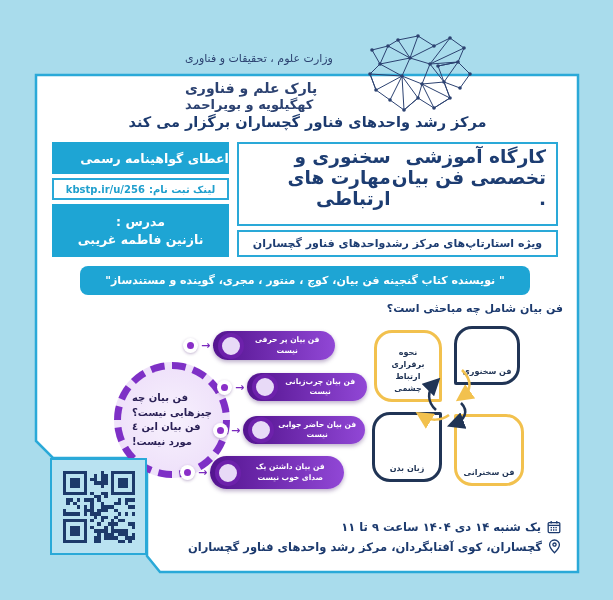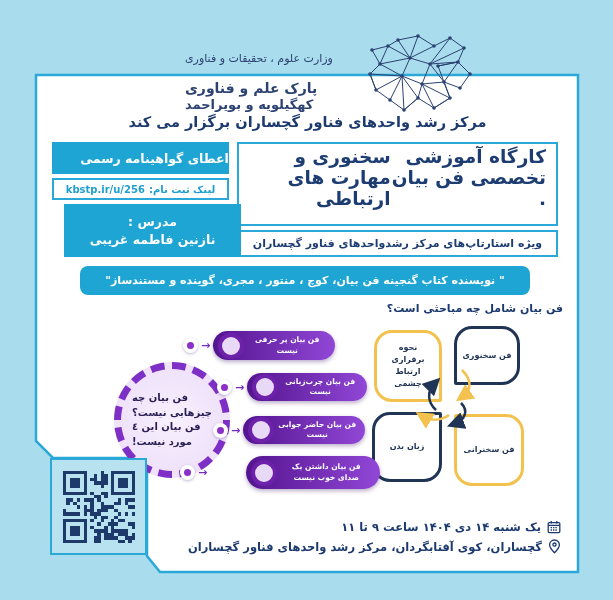--- a/index.html
+++ b/index.html
@@ -35,32 +35,32 @@
   .audience-box{left:237px;top:230px;width:321px;height:27px;background:#fff;border:2px solid #2aa9d8;
     display:flex;align-items:center;justify-content:center;box-sizing:border-box;}
   .audience-box div{font-size:11px;font-weight:bold;color:#1d3d72;}
 
   .cyanbox{background:#1ea5d4;color:#fff;box-sizing:border-box;display:flex;flex-direction:column;justify-content:center;}
   .cert-box{left:52px;top:142px;width:177px;height:32px;}
   .cert-box div{font-size:12.5px;font-weight:bold;text-align:center;padding-left:28px;}
   .link-box{left:52px;top:178px;width:177px;height:22px;background:#fff;border:2px solid #2aa9d8;box-sizing:border-box;
     display:flex;align-items:center;justify-content:center;gap:4px;}
   .link-box span{color:#1f9fcd;font-size:10px;font-weight:bold;}
-  .inst-box{left:64px;top:204px;width:177px;height:53px;gap:3px;}
+  .inst-box{left:52px;top:204px;width:177px;height:53px;gap:3px;}
   .inst-box div{font-size:12.5px;font-weight:bold;text-align:center;}
 
   .bio-banner{left:80px;top:266px;width:450px;height:29px;background:#1ea5d4;border-radius:8px;
     display:flex;align-items:center;justify-content:center;}
   .bio-banner div{color:#fff;font-size:11px;font-weight:bold;}
 
   .question{right:50px;top:302px;width:240px;text-align:right;font-size:11px;}
 
   
   .flow{left:372px;top:318px;width:202px;height:192px;direction:ltr;}
-  .bubble{position:absolute;box-sizing:border-box;border:3px solid;display:flex;align-items:center;justify-content:center;
+  .bubble{position:absolute;box-sizing:border-box;border:3px solid;display:flex;align-items:flex-end;justify-content:center;
     background:#fff;padding:4px;}
   .bubble div{font-size:8px;font-weight:bold;color:#203455;text-align:center;line-height:1.5;}
   .b-yellow{border-color:#f2c14e;}
   .b-navy{border-color:#203455;}
   .b-tl{left:2px;top:12px;width:68px;height:72px;border-radius:18px 18px 2px 18px;}
   .b-tr{left:82px;top:8px;width:66px;height:59px;border-radius:18px 18px 18px 2px;}
   .b-bl{left:0px;top:94px;width:70px;height:70px;border-radius:18px 2px 18px 18px;}
   .b-br{left:82px;top:96px;width:70px;height:72px;border-radius:2px 18px 18px 18px;}
   .flow-arrows{position:absolute;left:0;top:0;}
 
@@ -81,21 +81,21 @@
     background:#e8daf7;border:4px solid #6d21ab;box-sizing:content-box;}
   .pill .txt{width:100%;padding-left:34px;padding-right:8px;box-sizing:border-box;
     color:#fff;font-size:7.5px;font-weight:bold;text-align:center;direction:rtl;line-height:1.35;}
   .row1{left:183px;top:331px;}
   .row2{left:217px;top:373px;}
   .row3{left:213px;top:416px;}
   .row4{left:180px;top:456px;}
   .p1{width:122px;height:29px;}
   .p2{width:120px;height:28px;}
   .p3{width:122px;height:28px;}
-  .p4{width:134px;height:33px;margin-left:36px;}
+  .p4{width:134px;height:33px;}
 
   
   .qr-box{left:50px;top:458px;width:97px;height:97px;background:#b9e2f1;border:2px solid #2aa9d8;
     box-sizing:border-box;display:flex;align-items:center;justify-content:center;}
 
   
   .footer{right:52px;top:520px;width:420px;}
   .f-row{display:flex;align-items:center;justify-content:flex-start;gap:6px;margin-bottom:5px;}
   .f-row span{font-size:11.5px;font-weight:bold;color:#1c3a6e;}
   .f-ico{flex:none;display:flex;}

